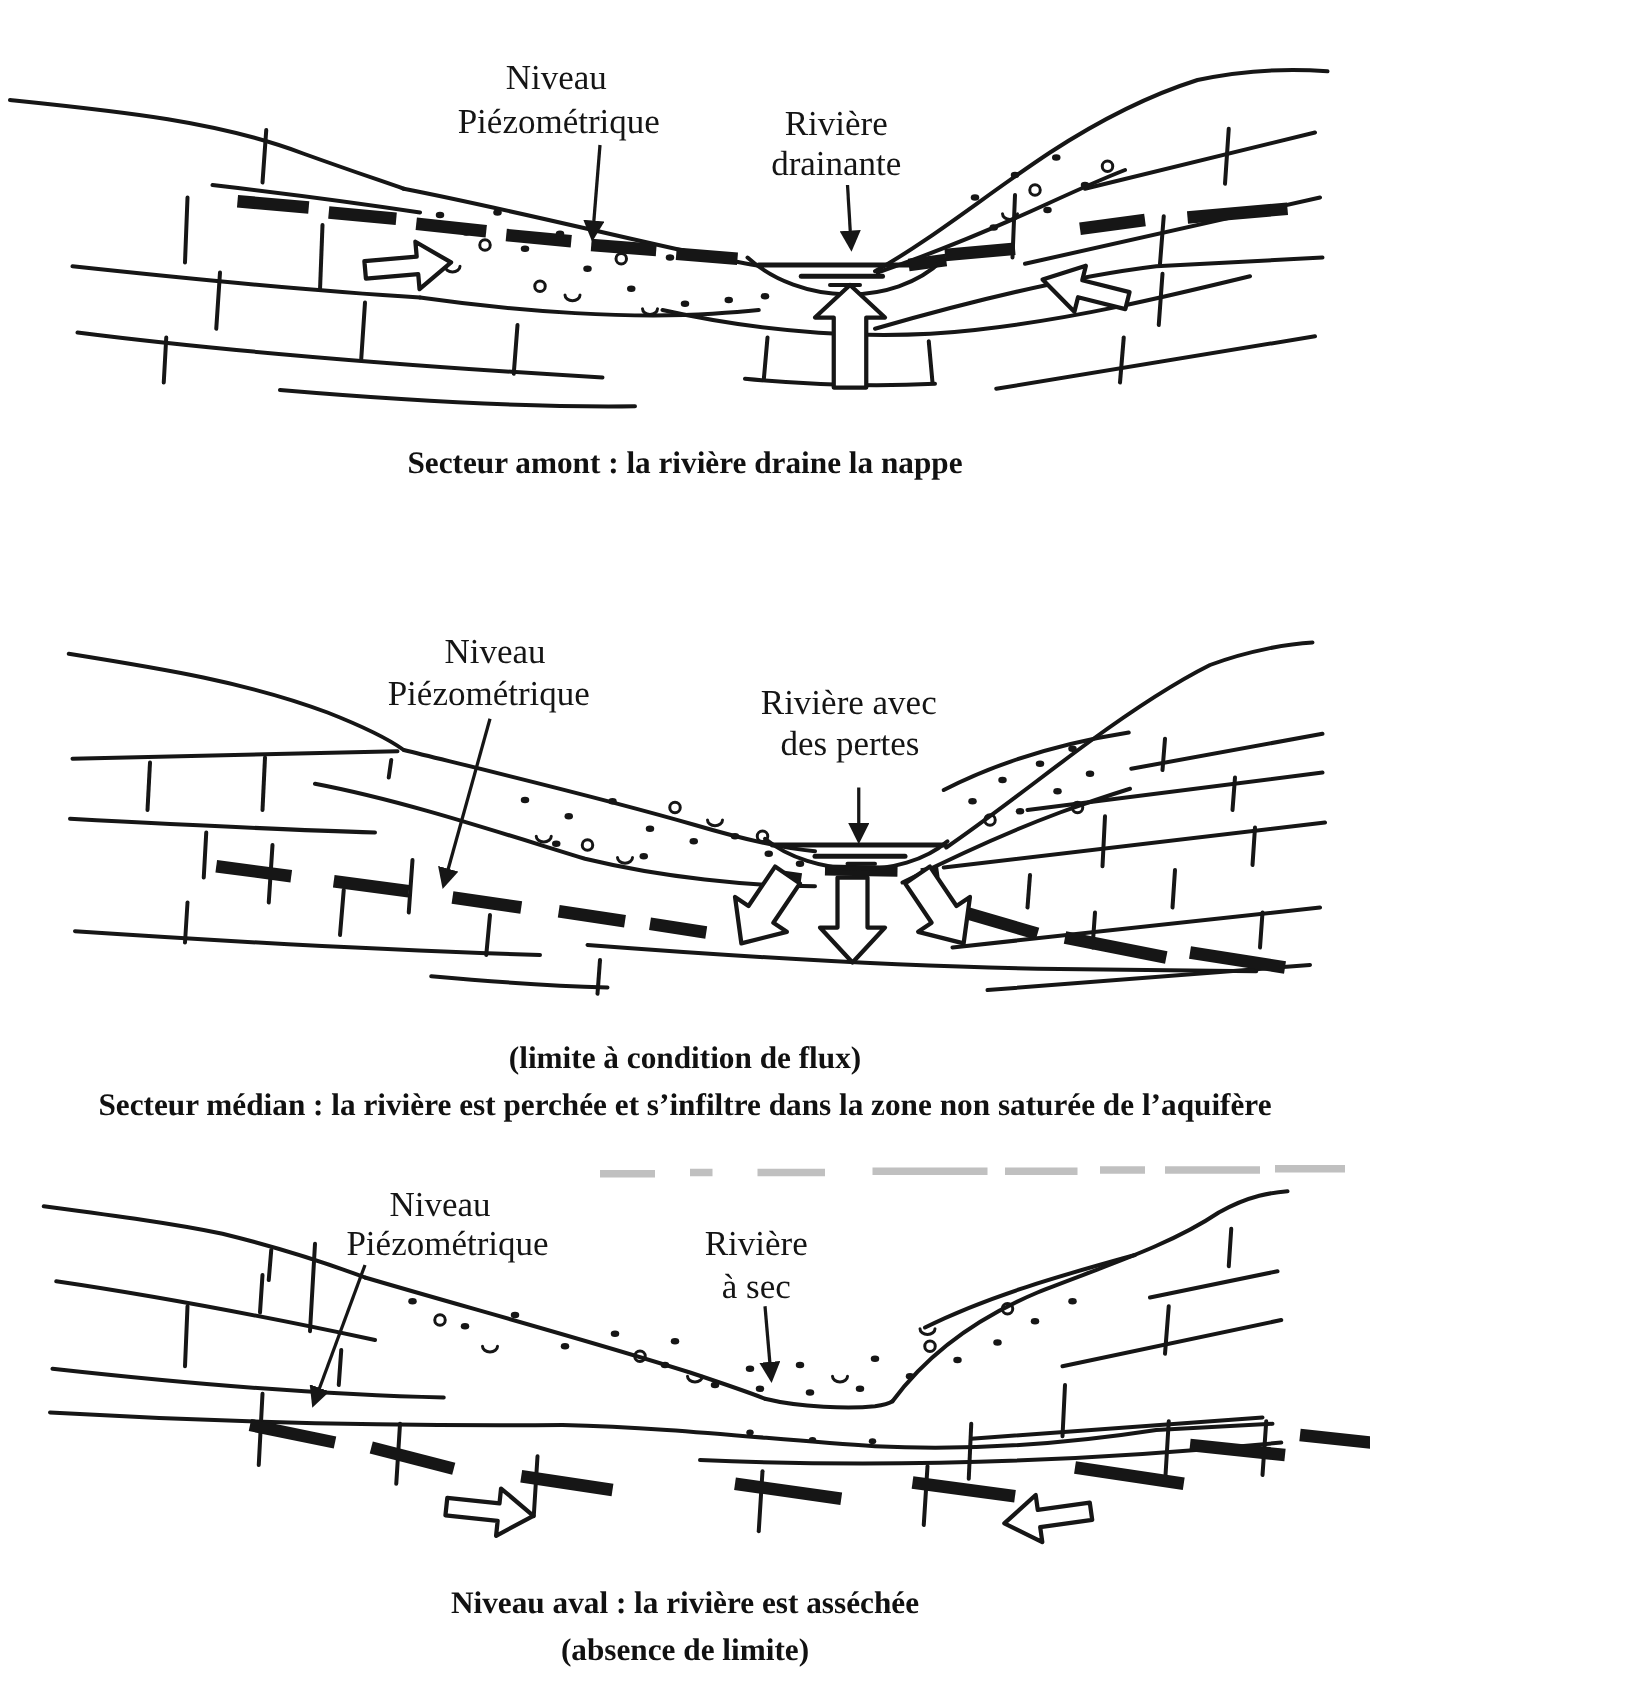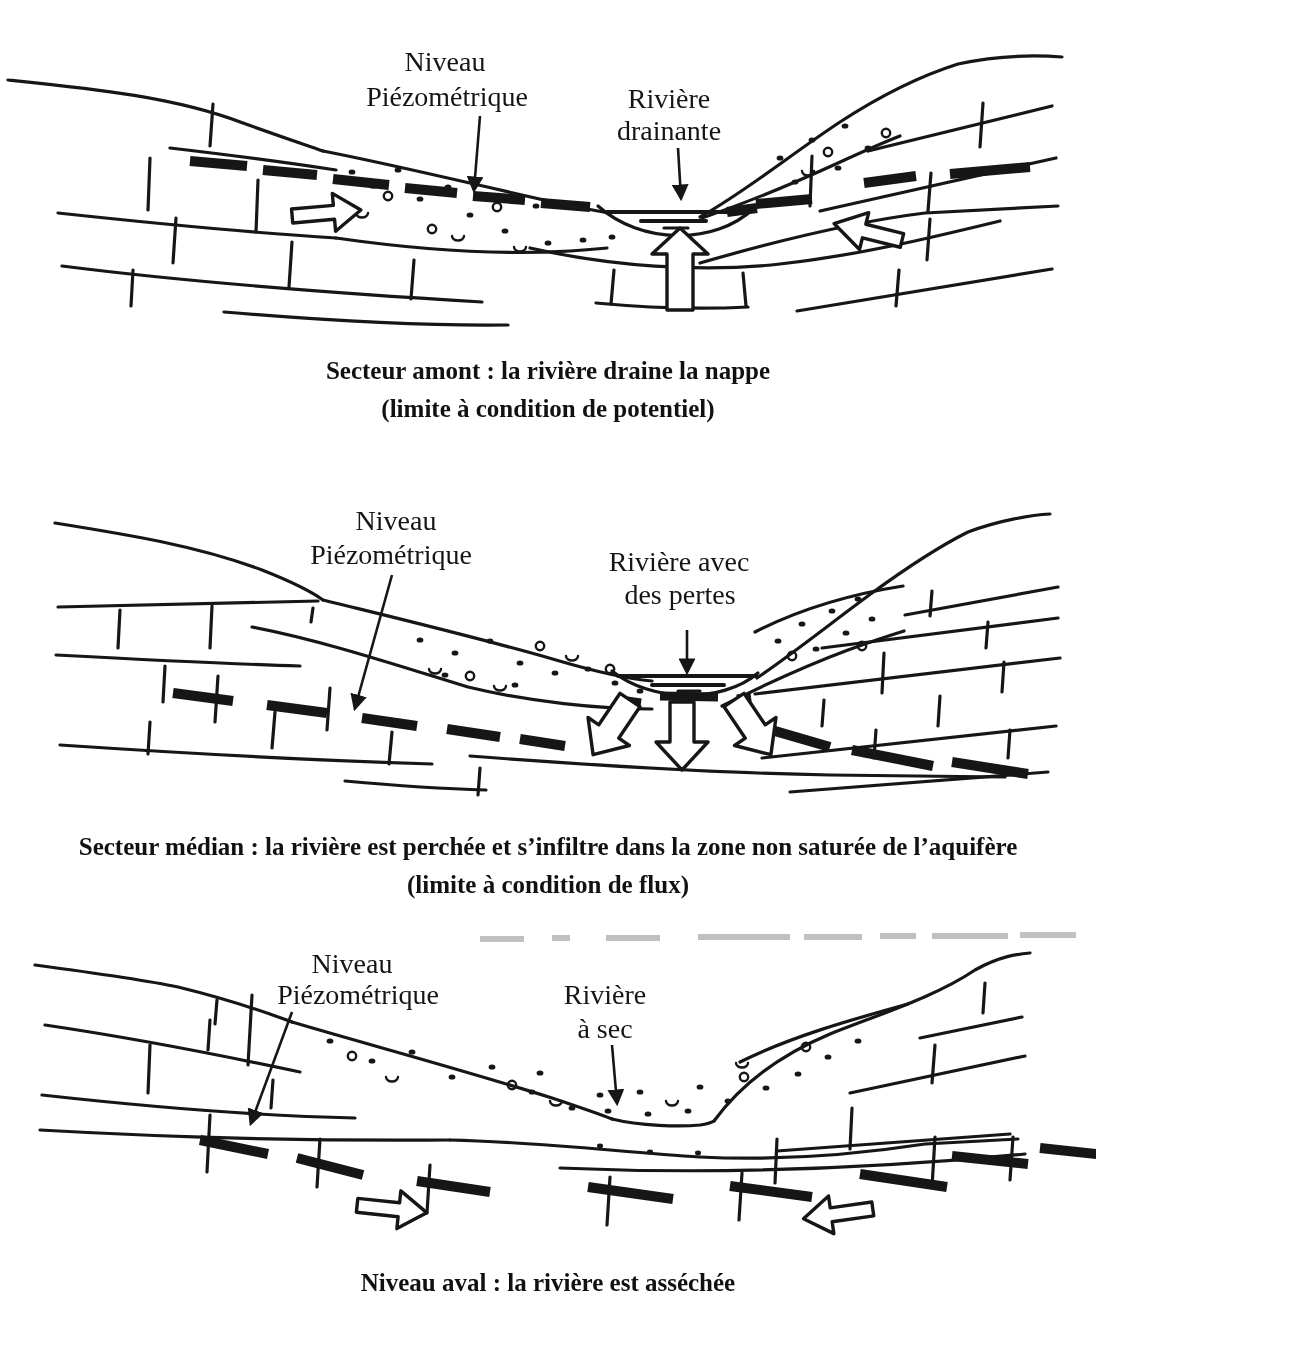--- a/index.html
+++ b/index.html
@@ -134,21 +134,20 @@
     </g>
 
     <text class="lbl" x="445" y="71">Niveau</text>
     <text class="lbl" x="447" y="106">Piézométrique</text>
     <text class="lbl" x="669" y="108">Rivière</text>
     <text class="lbl" x="669" y="140">drainante</text>
   </svg>
 
   <div class="cap" style="top:352px">
     <div>Secteur amont : la rivière draine la nappe</div>
-    <div>(limite à condition de potentiel)</div>
   </div>
 
   <svg class="panel-svg" style="top:490px" width="1304" height="330" viewBox="0 0 1304 330">
     <defs>
       <marker id="ah2" viewBox="0 0 10 10" refX="8" refY="5" markerWidth="6.5" markerHeight="6.5" orient="auto">
         <path d="M0,0 L10,5 L0,10 Z" fill="#161616"></path>
       </marker>
     </defs>
 
     <g>
@@ -257,22 +256,22 @@
       <path class="ptr" d="M687,140 L687,182" marker-end="url(#ah2)"></path>
     </g>
 
     <text class="lbl" x="396" y="40">Niveau</text>
     <text class="lbl" x="391" y="74">Piézométrique</text>
     <text class="lbl" x="679" y="81">Rivière avec</text>
     <text class="lbl" x="680" y="114">des pertes</text>
   </svg>
 
   <div class="cap" style="top:828px">
+    <div>(limite à condition de flux)</div>
     <div>Secteur médian : la rivière est perchée et s’infiltre dans la zone non saturée de l’aquifère</div>
-    <div>(limite à condition de flux)</div>
   </div>
 
   <svg class="panel-svg" style="top:925px" width="1304" height="325" viewBox="0 0 1304 325">
     <defs>
       <marker id="ah3" viewBox="0 0 10 10" refX="8" refY="5" markerWidth="6.5" markerHeight="6.5" orient="auto">
         <path d="M0,0 L10,5 L0,10 Z" fill="#161616"></path>
       </marker>
     </defs>
 
     <g>
@@ -380,15 +379,16 @@
     </g>
 
     <text class="lbl" x="352" y="48">Niveau</text>
     <text class="lbl" x="358" y="79">Piézométrique</text>
     <text class="lbl" x="605" y="79">Rivière</text>
     <text class="lbl" x="605" y="113">à sec</text>
   </svg>
 
   <div class="cap" style="top:1264px">
     <div>Niveau aval : la rivière est asséchée</div>
+    <div>(absence de limite)</div>
   </div>
 
 </div>
 
 </body></html>

